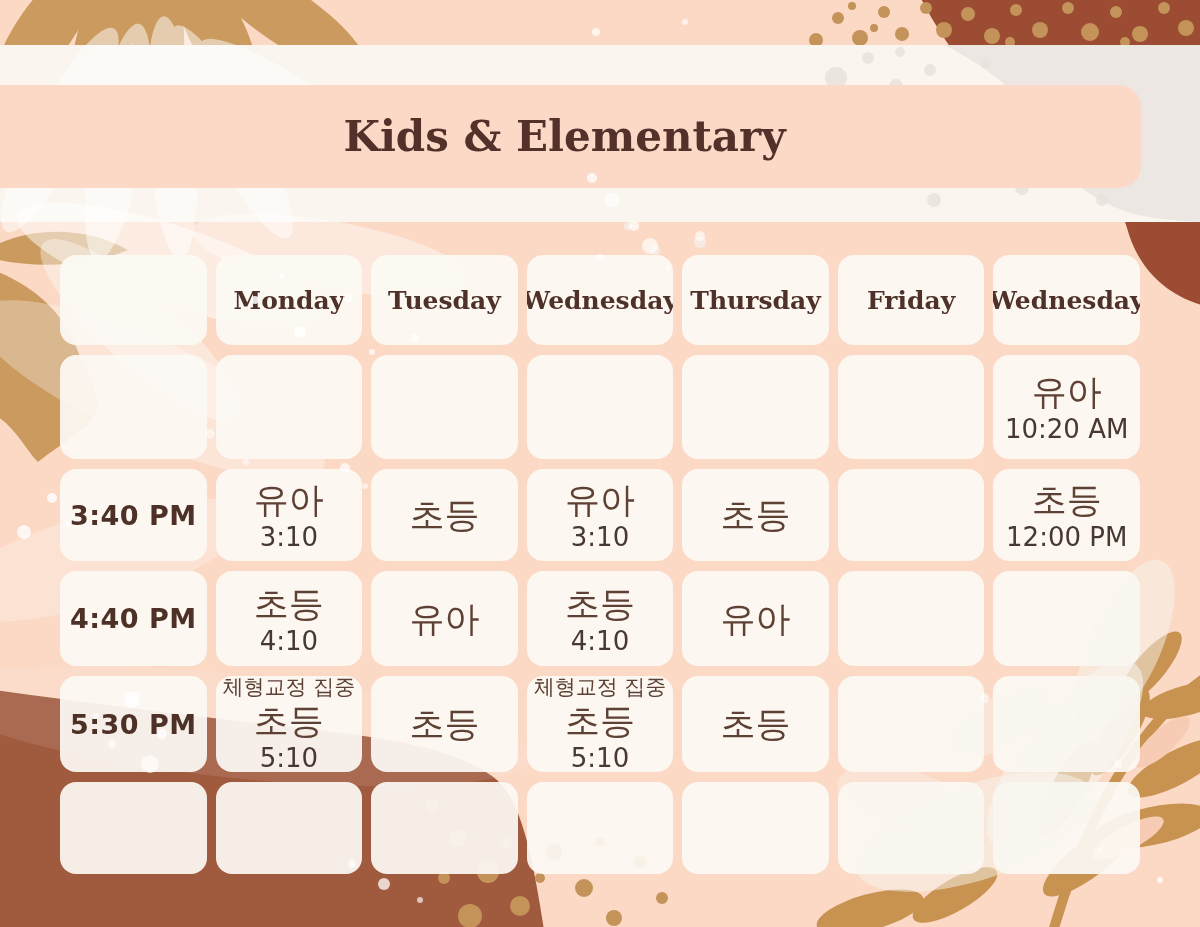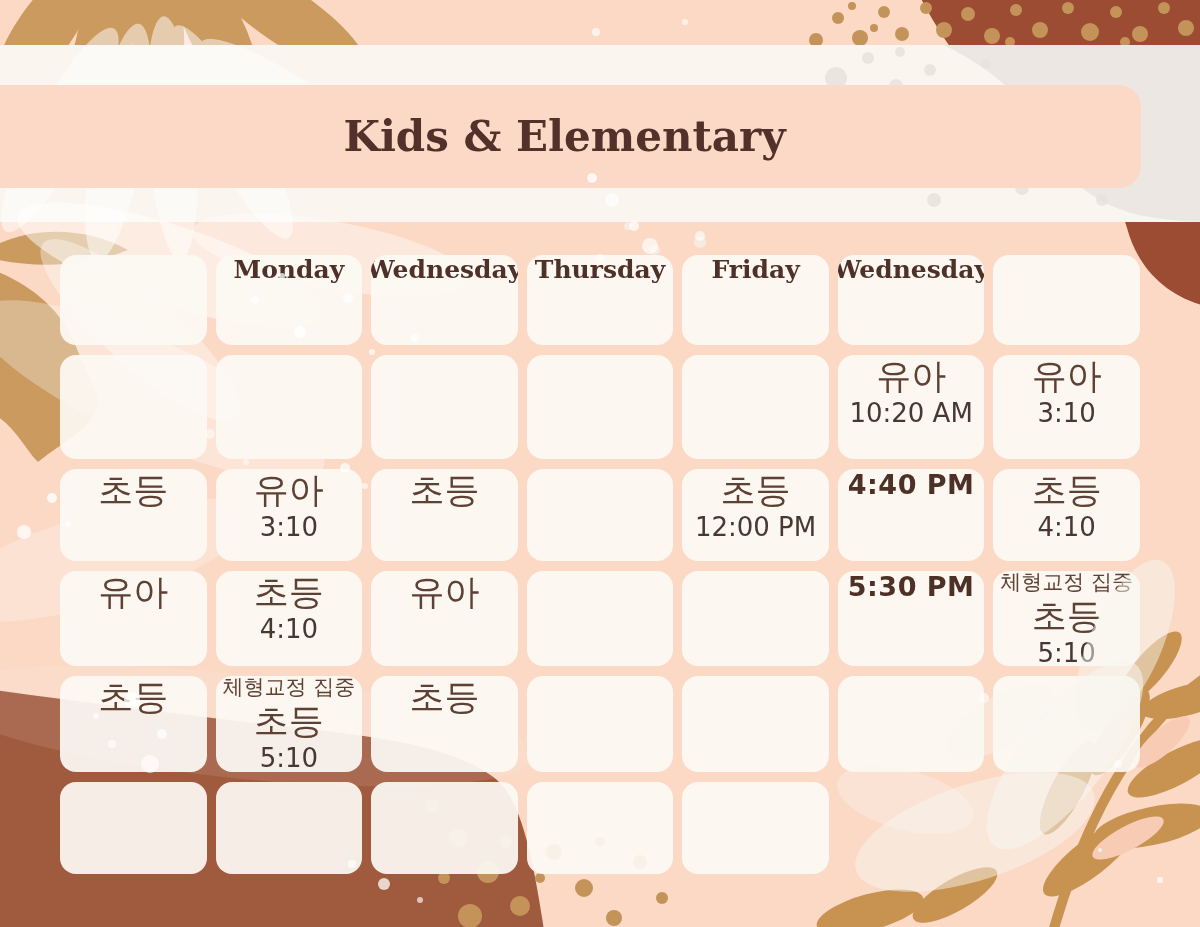--- a/index.html
+++ b/index.html
@@ -27,21 +27,21 @@
     color:var(--title_brown,#54302A);text-align:center;white-space:nowrap;
   }
   .grid{
     position:absolute;left:60px;top:255px;width:1080px;z-index:4;
     display:grid;grid-template-columns:repeat(7,1fr);
     grid-template-rows:90px 104px 92px 95px 96px 92px;
     column-gap:9px;row-gap:10px;
   }
   .cell{
     background:rgba(252,249,243,0.93);border-radius:16px;
-    display:flex;flex-direction:column;align-items:center;
+    display:flex;flex-direction:column;align-items:center;justify-content:center;
     overflow:hidden;
   }
   .cell.day span{
     font-family:"DejaVu Serif","Liberation Serif",serif;
     font-weight:700;font-size:25px;color:var(--day_brown,#4E3128);
   }
   .tlabel{
     font-weight:700;font-size:27px;letter-spacing:0.5px;
     color:var(--time_label_brown,#4D3126);
   }
@@ -190,40 +190,46 @@
   <div class="title-plate">
     <div class="title-line">Kids &amp; Elementary</div>
   </div>
 
   <div class="grid">
       <div class="cell corner"></div>
       <div class="cell day">
         <span>Monday</span>
       </div>
       <div class="cell day">
+        <span>Tuesday</span>
+      </div>
+      <div class="cell day">
         <span>Wednesday</span>
       </div>
       <div class="cell day">
         <span>Thursday</span>
       </div>
       <div class="cell day">
         <span>Friday</span>
       </div>
       <div class="cell day">
         <span>Wednesday</span>
       </div>
       <div class="cell timecol"></div>
       <div class="cell body"></div>
       <div class="cell body"></div>
       <div class="cell body"></div>
       <div class="cell body"></div>
       <div class="cell body"></div>
       <div class="cell body">
         <div class="cname">유아</div>
         <div class="ctime">10:20 AM</div>
+      </div>
+      <div class="cell timecol">
+        <span class="tlabel">3:40 PM</span>
       </div>
       <div class="cell body">
         <div class="cname">유아</div>
         <div class="ctime">3:10</div>
       </div>
       <div class="cell body">
         <div class="cname">초등</div>
       </div>
       <div class="cell body">
         <div class="cname">유아</div>

